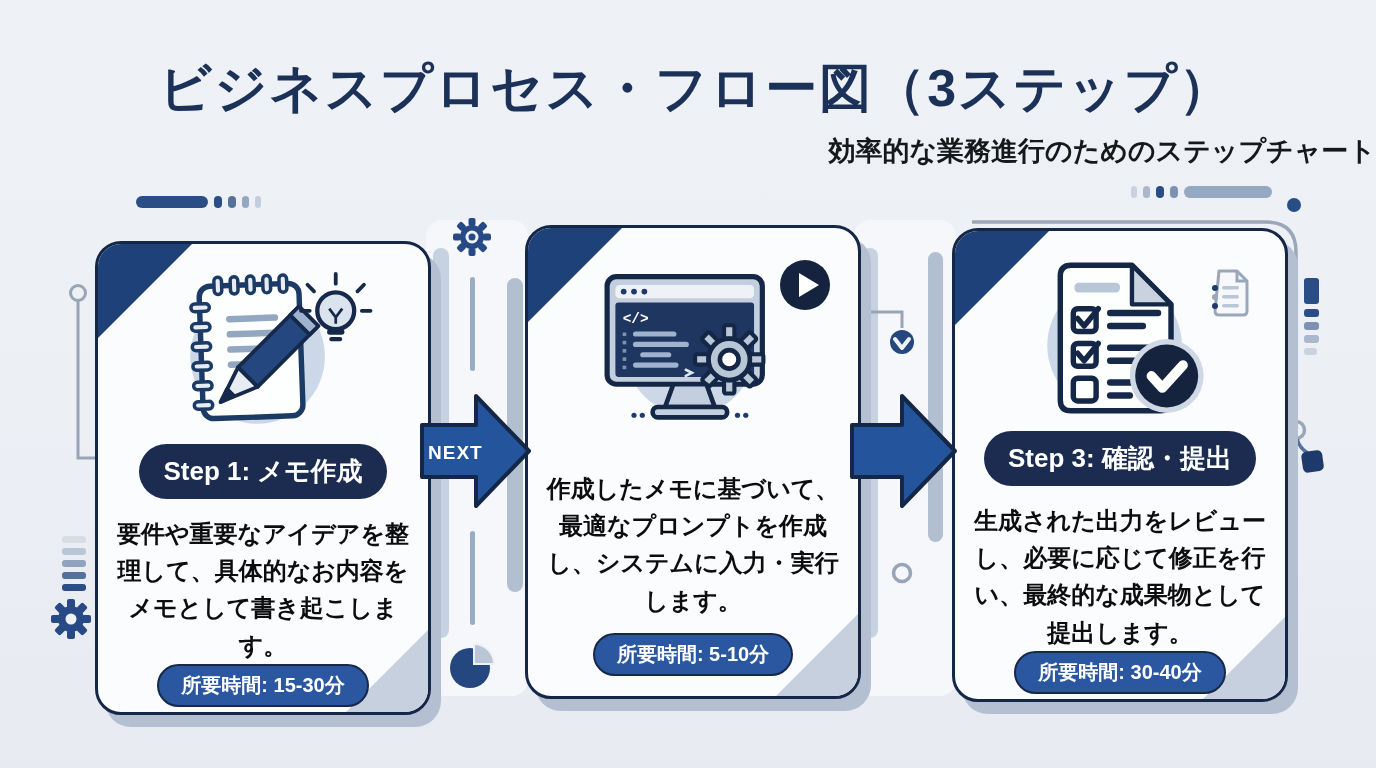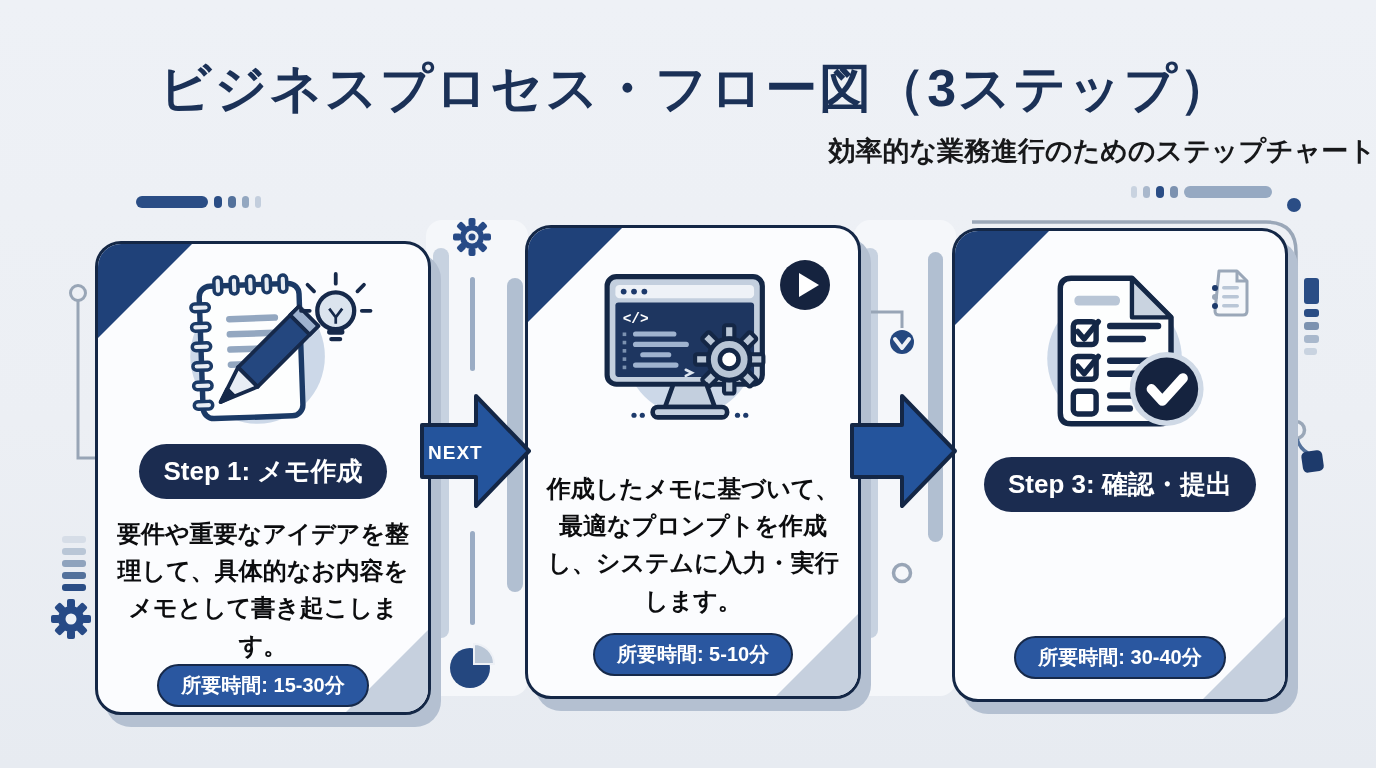--- a/index.html
+++ b/index.html
@@ -311,17 +311,18 @@
         <path d="M30,4 V14 H40" fill="none" stroke="#9aa7b8" stroke-width="3"></path>
         <circle cx="8" cy="21" r="3" fill="#1d3a6b"></circle>
           <circle cx="8" cy="30" r="3" fill="#9aa7b8"></circle>
           <circle cx="8" cy="39" r="3" fill="#1d3a6b"></circle>
         <rect x="15" y="19" width="17" height="3.5" rx="1.75" fill="#b9c6d6"></rect>
         <rect x="15" y="28" width="17" height="3.5" rx="1.75" fill="#b9c6d6"></rect>
         <rect x="15" y="37" width="17" height="3.5" rx="1.75" fill="#b9c6d6"></rect>
       </svg>
     </div>
     <div class="step-pill">Step 3: 確認・提出</div>
+    <p class="desc">生成された出力をレビューし、必要に応じて修正を行い、最終的な成果物として提出します。</p>
     <div class="time-pill">所要時間: 30-40分</div>
   </section>
 
 
 </div>
 
 </body></html>

